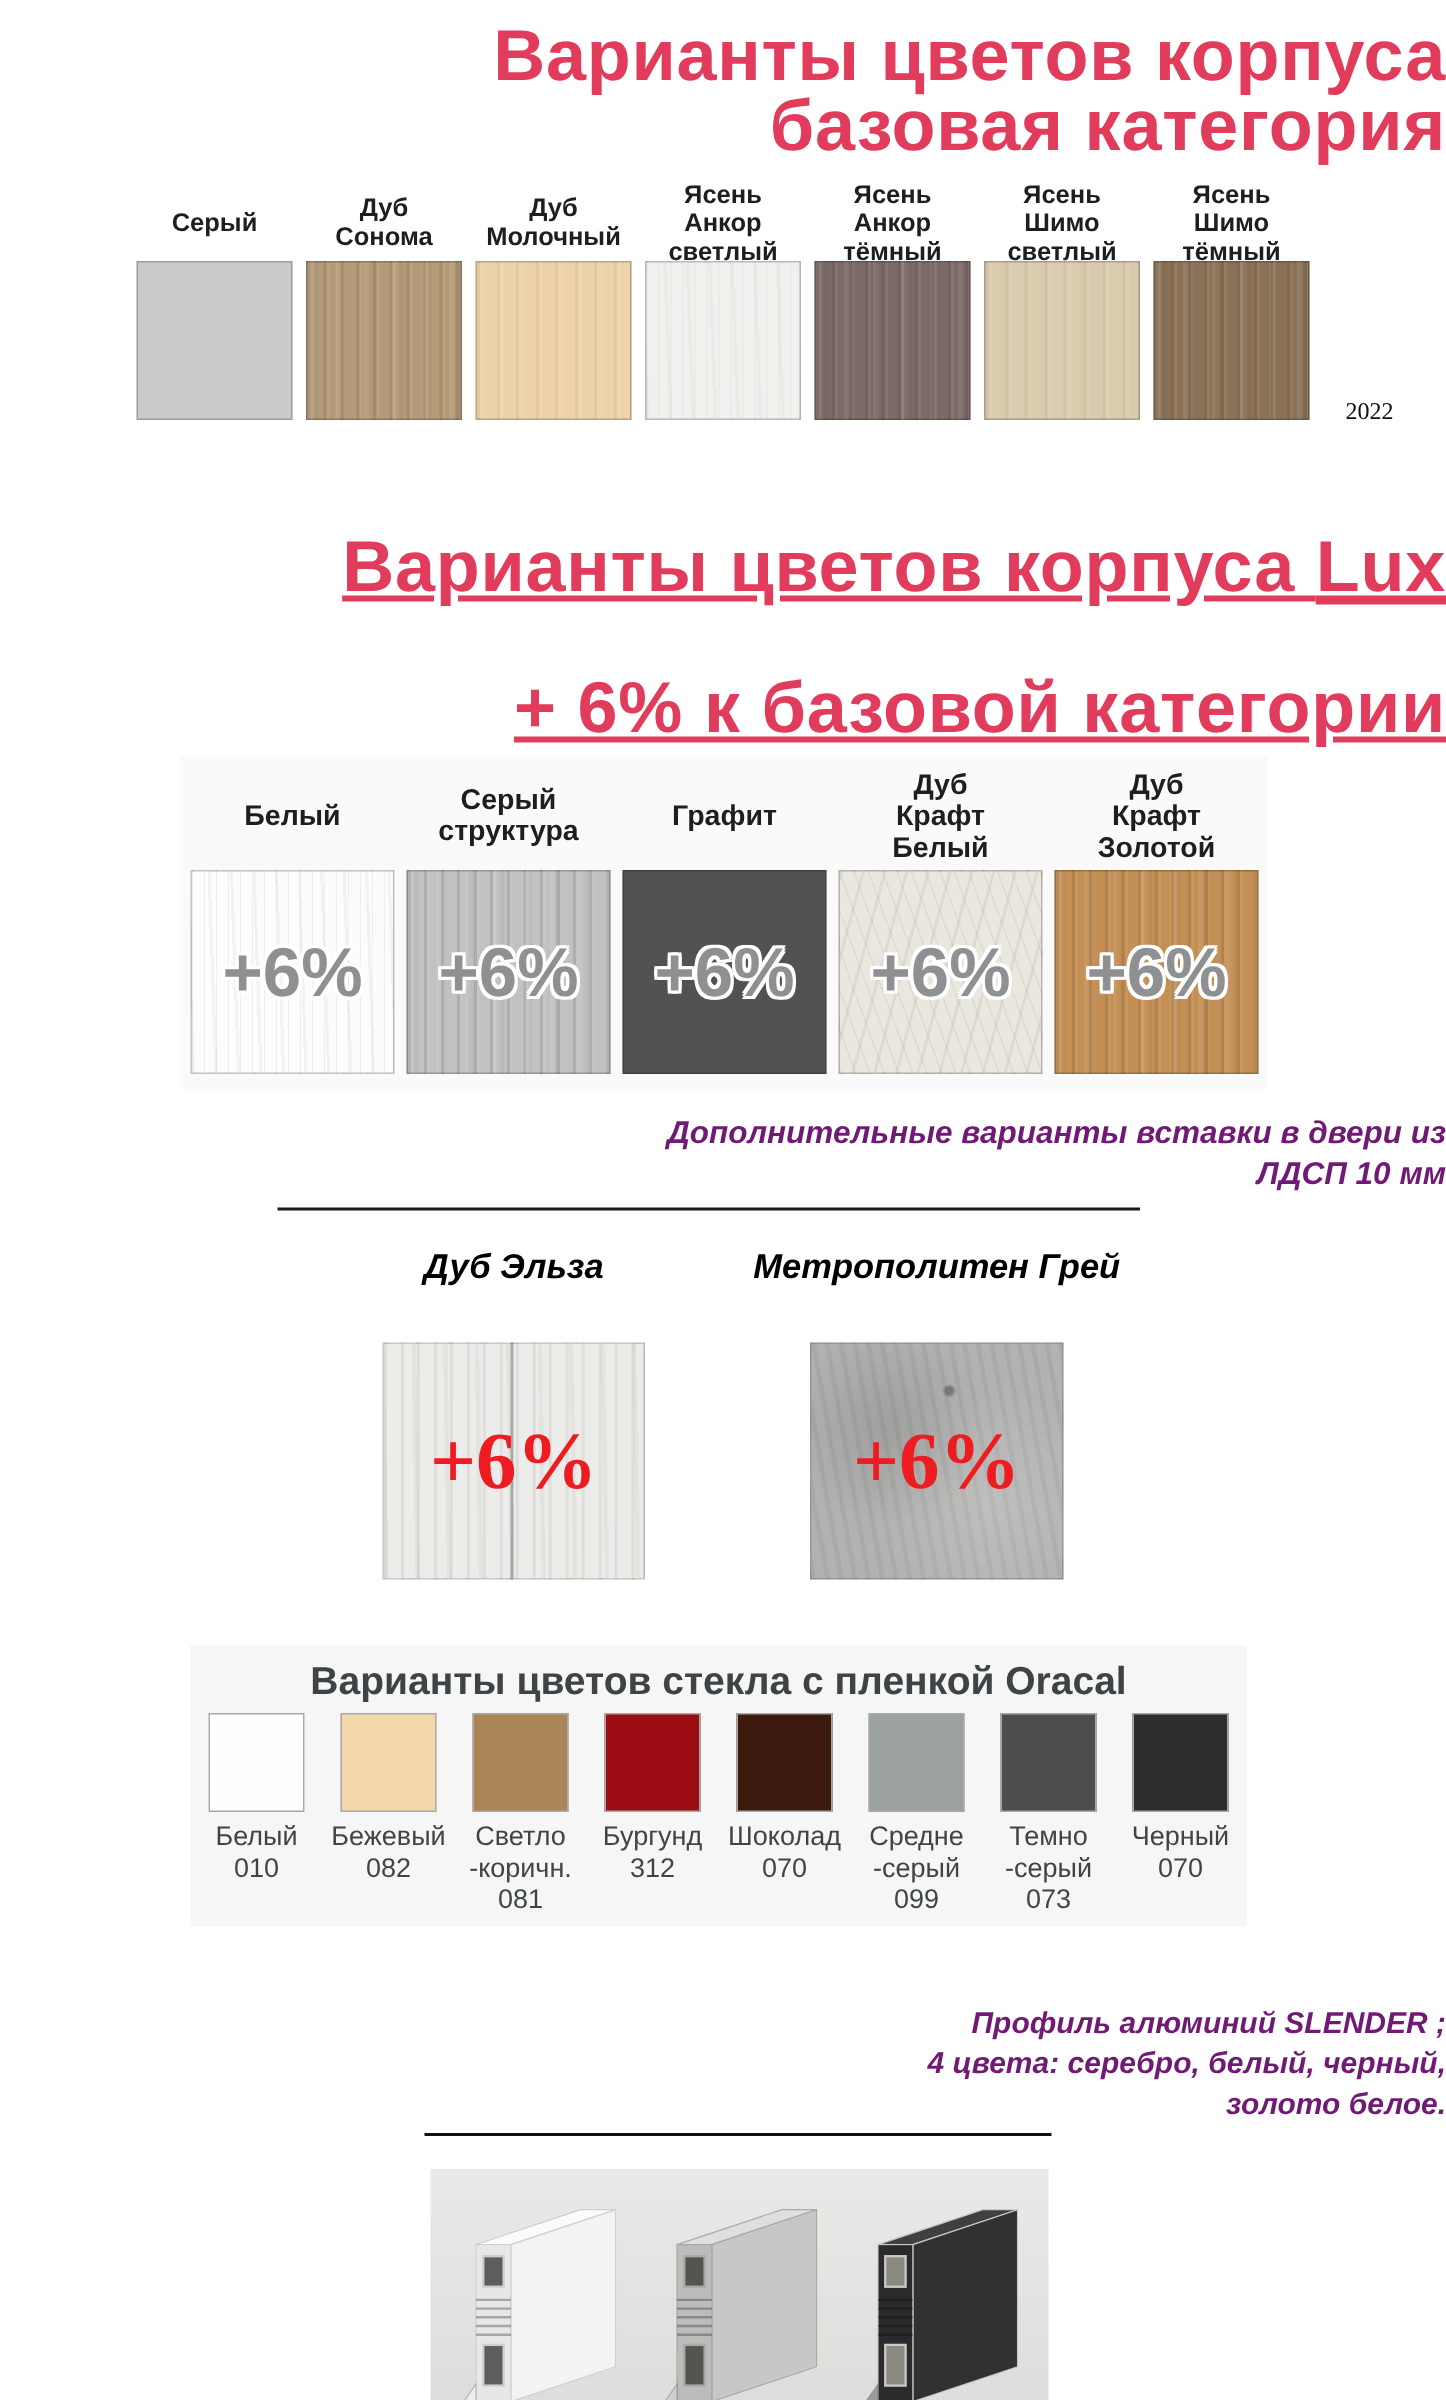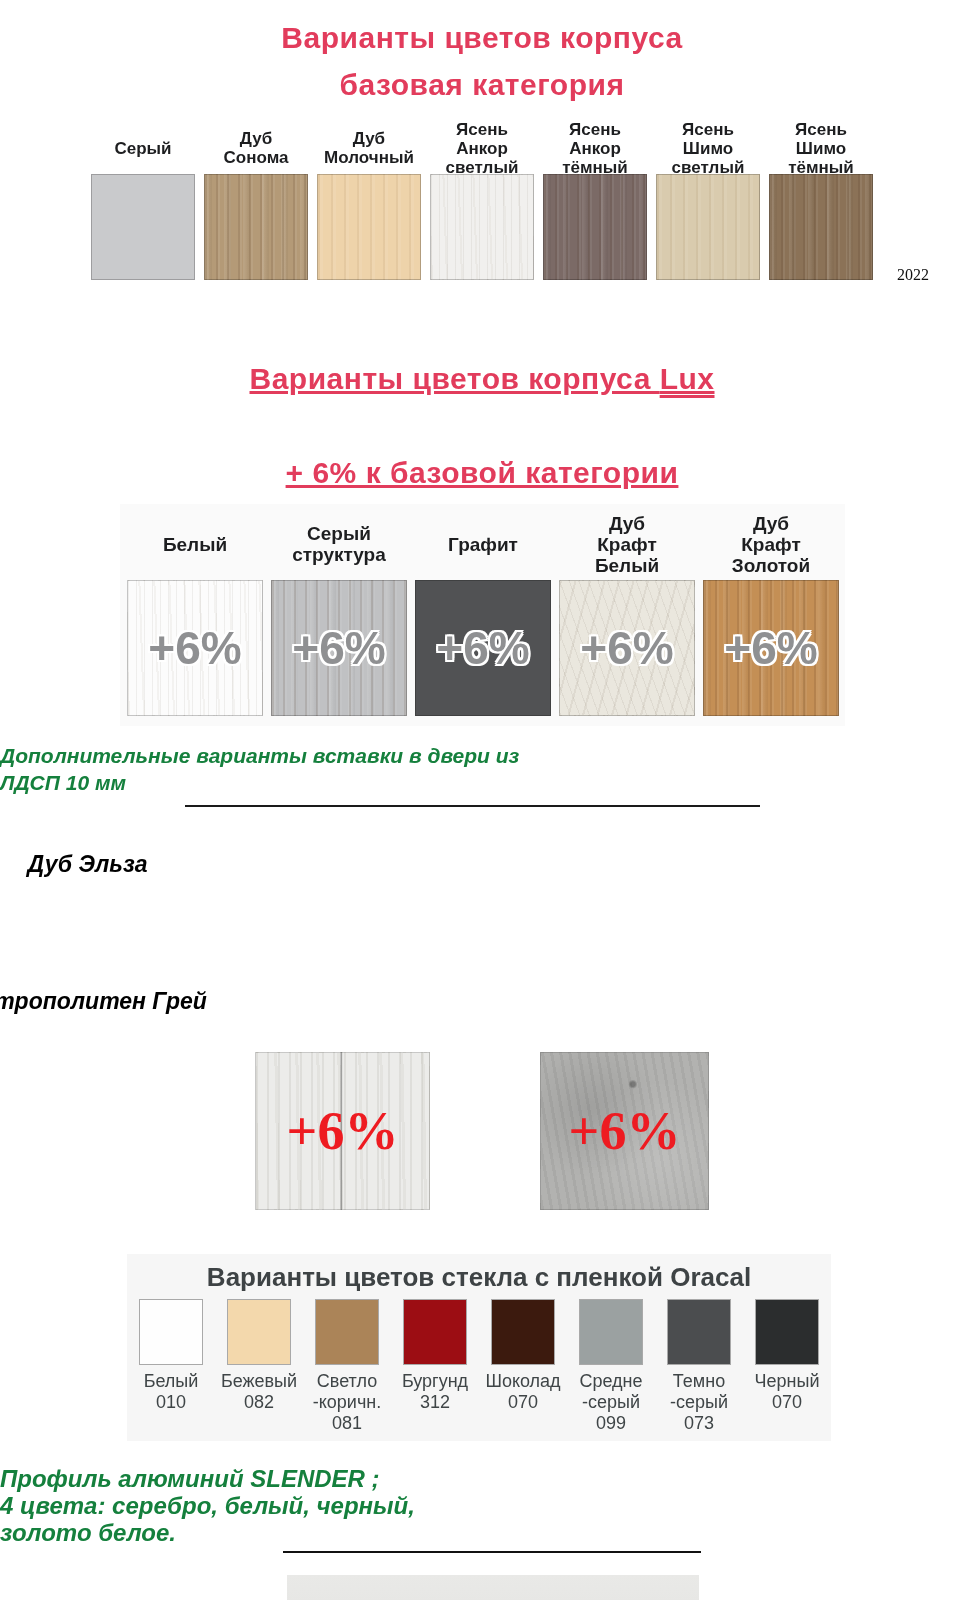--- a/index.html
+++ b/index.html
@@ -4,21 +4,21 @@
 <style>
   * { margin:0; padding:0; box-sizing:border-box; }
   html,body { background:#ffffff; }
   body {
     width:964px; height:1600px; margin:0 auto; overflow:hidden;
     font-family:"Liberation Sans", sans-serif; position:relative;
   }
 
   
   .big-title {
-    text-align:center; font-weight:bold; font-size:30px; line-height:47px;
+    text-align:right; font-weight:bold; font-size:48px; line-height:47px;
     letter-spacing:.5px; white-space:pre-line;
   }
   .title1 { margin-top:14px; }
   .title2 { margin-top:28px;text-decoration:underline; }
   .lux-underline { text-decoration:underline; text-decoration-thickness:3px; text-underline-offset:6px; }
 
   
   .swatch-row { display:flex; justify-content:center; }
   .swatch-col { display:flex; flex-direction:column; align-items:center; }
   .swatch-label {
@@ -47,28 +47,28 @@
   .lux-row .swatch-box { width:136px; height:136px; margin-top:4px; }
   .badge-gray {
     position:absolute; inset:0; display:flex; align-items:center; justify-content:center;
     font-size:46px; font-weight:bold; color:#8f9092;
     text-shadow:-2px 0 0 #fff, 2px 0 0 #fff, 0 -2px 0 #fff, 0 2px 0 #fff,
                 -2px -2px 0 #fff, 2px 2px 0 #fff, -2px 2px 0 #fff, 2px -2px 0 #fff;
   }
 
   
   .ital-heading {
-    text-align:left; font-weight:bold; font-style:italic; color:#15803d;
+    text-align:right; font-weight:bold; font-style:italic; color:#701a75;
     white-space:pre-line;
   }
   .sec3-heading { margin-top:16px; font-size:21px; line-height:27px; }
   .sec3-rule { width:575px; margin-left:185px; border:0; border-top:2px solid #1a1a1a; margin-top:9px; }
 
   
-  .insert-labels { margin-top:44px; display:flex; justify-content:flex-start; gap:110px;flex-direction:column; }
+  .insert-labels { margin-top:24px; display:flex; justify-content:center; gap:110px; }
   .insert-labels .ins-lab {
     font-weight:bold; font-style:italic; font-size:23px; color:#000;
     white-space:nowrap; display:flex; justify-content:center; align-items:center;
   }
   .insert-row { margin-top:37px; display:flex; justify-content:center; gap:110px; }
   .insert-box { position:relative; border:1px solid rgba(0,0,0,.15); }
   .badge-red {
     position:absolute; inset:0; display:flex; align-items:center; justify-content:center;
     font-family:"Liberation Serif", serif; font-weight:bold; font-size:54px; color:#ee1b21;
   }
@@ -78,21 +78,21 @@
   .oracal-title { text-align:center; font-weight:bold; font-size:26px; line-height:30px; color:#3e4345; }
   .oracal-row { margin-top:7px; gap:0; }
   .oracal-row .swatch-col { width:88px; }
   .oracal-row .swatch-box { width:64px; height:66px; border:1px solid #a9a9a9; }
   .oracal-row .swatch-label {
     margin-top:6px; font-weight:normal; font-size:18px; line-height:21px; color:#3f4547;
     align-items:flex-start; height:64px; white-space:pre-line;
   }
 
   
-  .profile-heading { margin-top:24px; font-size:24px; line-height:27px; }
+  .profile-heading { margin-top:52px; font-size:20px; line-height:27px; }
   .profile-rule { width:418px; margin-left:283px; border:0; border-top:2px solid #111; margin-top:5px; }
   .profile-photo {
     position:relative; width:412px; height:216px; margin:22px 0 0 287px;
     background:linear-gradient(180deg,#e9e9e7 0%, #e0e0de 55%, #d7d7d5 100%);
     display:flex; justify-content:space-between; padding:10px 6px 0 6px;
   }
   .profile-item { width:132px; display:flex; flex-direction:column; align-items:center; }
   .profile-item svg { width:126px; height:168px; }
 
   

